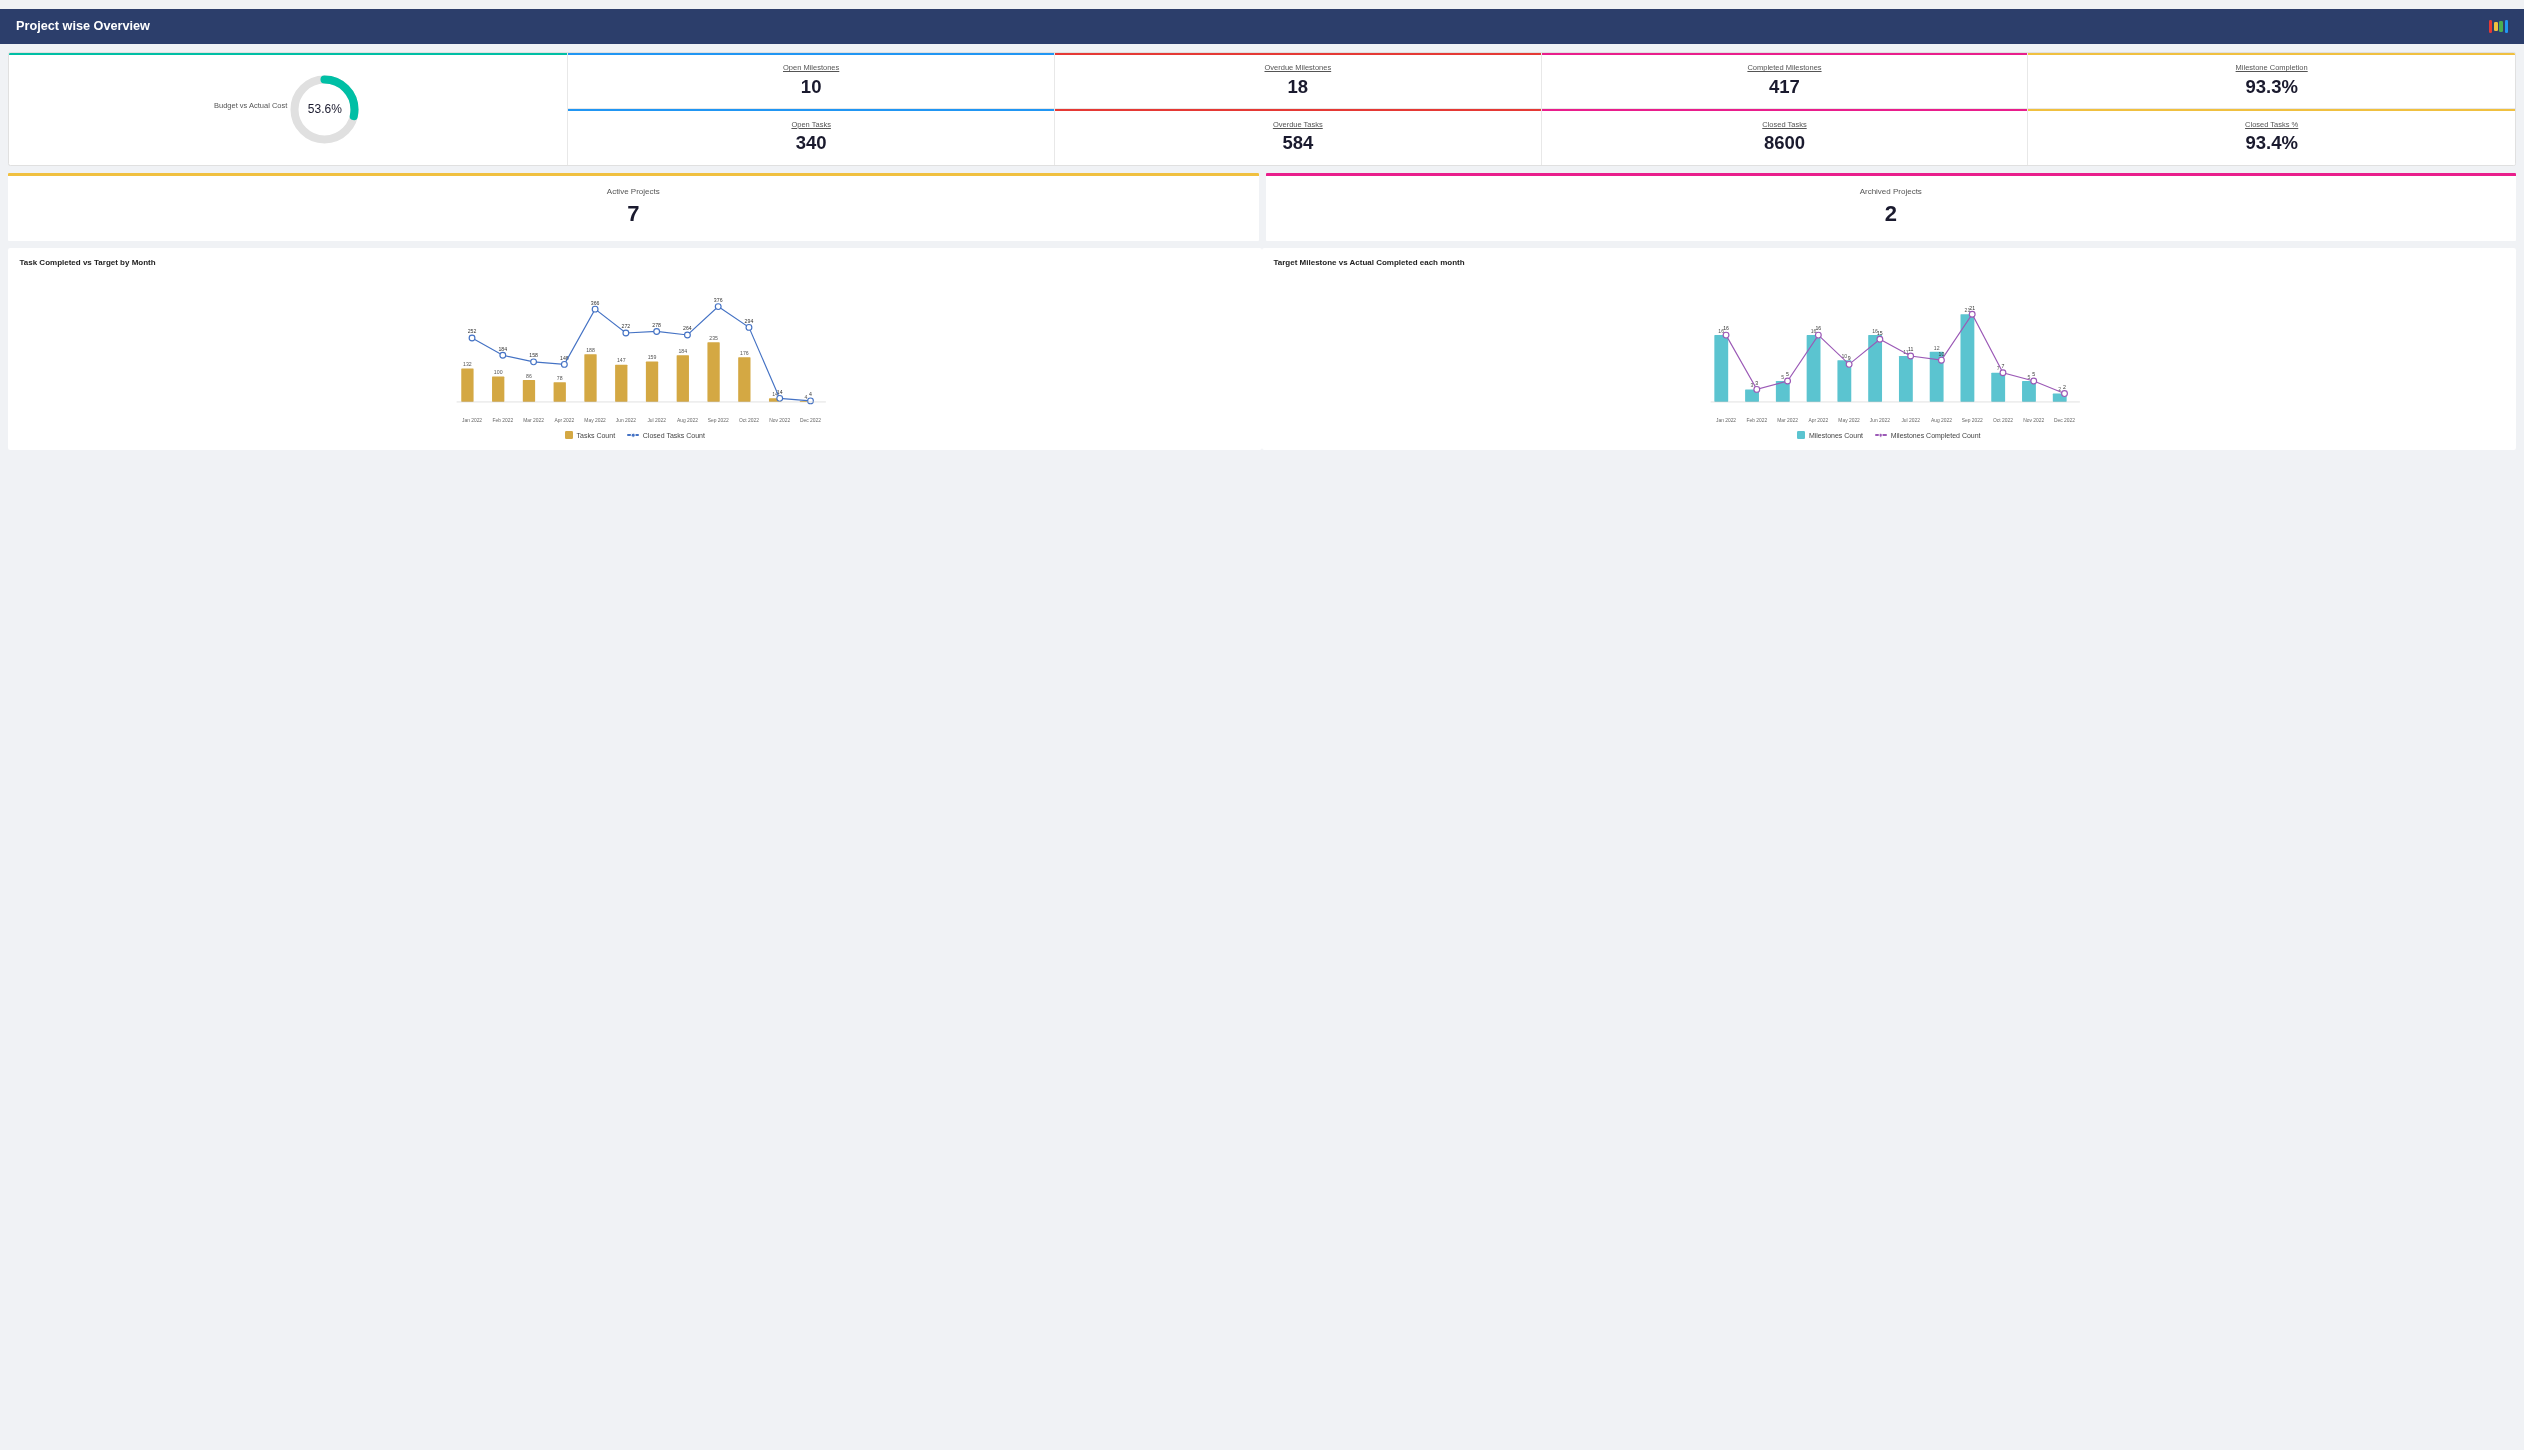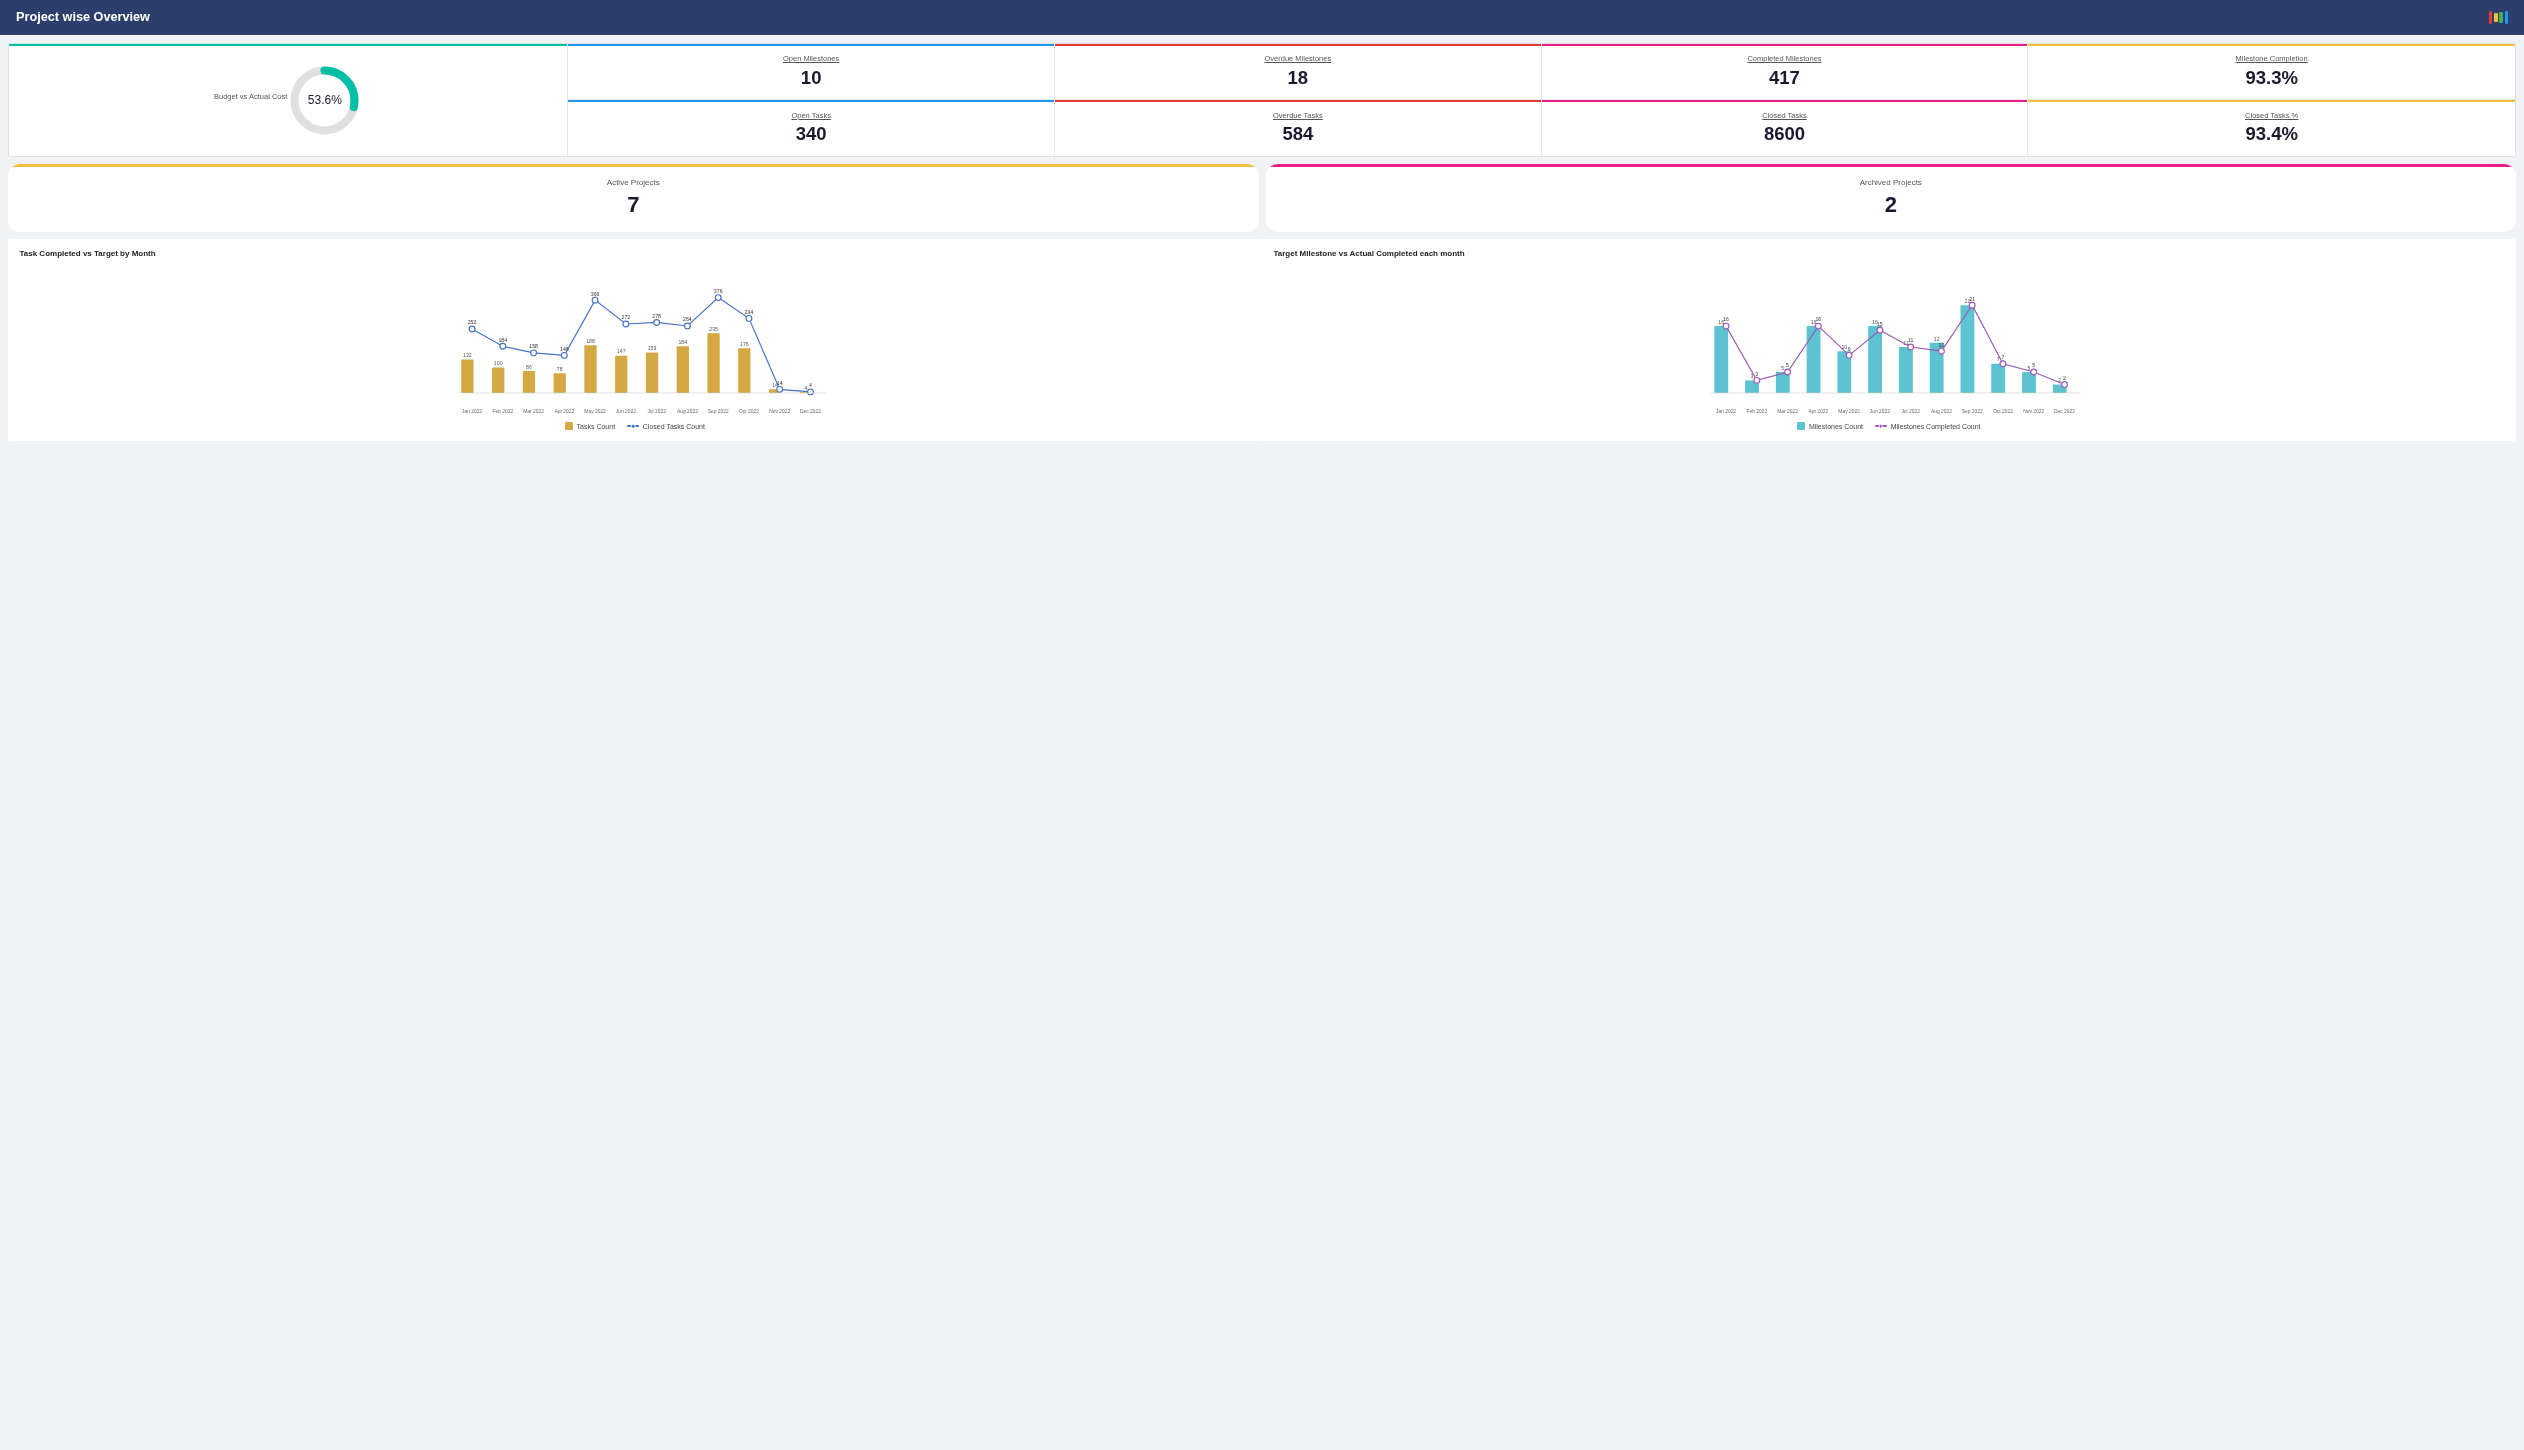--- a/index.html
+++ b/index.html
@@ -5,20 +5,21 @@
     * { box-sizing: border-box; margin: 0; padding: 0; }
     body { font-family: 'Segoe UI', Arial, sans-serif; background: #f0f2f5; }
 
     .header {
       background: #2c3e6b;
       color: white;
       padding: 10.4px 16px;
       display: flex;
       align-items: center;
       justify-content: space-between;
+      margin-top: 9px;
     }
     .header-title { font-size: 12.7px; font-weight: 700; }
     .header-logo { display: flex; gap: 1.7px; }
     .logo-bar { width: 3.5px; height: 12.7px; border-radius: 1.2px; }
 
     .dashboard { padding: 8px; display: flex; flex-direction: column; gap: 7px; }
     .kpi-label { font-size: 7.5px; color: #555; margin-bottom: 3.5px; text-align: center; text-decoration: underline; }
     .kpi-value { font-size: 18.5px; font-weight: 700; color: #1a1a2e; }
     .kpi-top-border { position: absolute; top: 0; left: 0; right: 0; height: 2.3px; }
 
@@ -49,21 +50,21 @@
       border-bottom: 0.6px solid #e8e8e8;
       position: relative;
       background: white;
     }
     .kpi-item:nth-child(4), .kpi-item:nth-child(8) { border-right: none; }
     .kpi-item:nth-child(5), .kpi-item:nth-child(6), .kpi-item:nth-child(7), .kpi-item:nth-child(8) { border-bottom: none; }
 
     
     .projects-row { display: flex; gap: 7px; }
     .project-card {
-      flex: 1; background: white; border-radius: 12px;
+      flex: 1; background: white; border-radius: 1px;
       padding: 14px 11.5px;
       display: flex; flex-direction: column; align-items: center; justify-content: center;
       position: relative; overflow: hidden;
     }
     .project-card .kpi-top-border { background: #f0c040; }
     .project-card:last-child .kpi-top-border { background: #e91e8c; }
     .project-label { font-size: 8px; color: #555; margin-bottom: 4.6px; }
     .project-value { font-size: 22px; font-weight: 700; color: #1a1a2e; }
 
     

